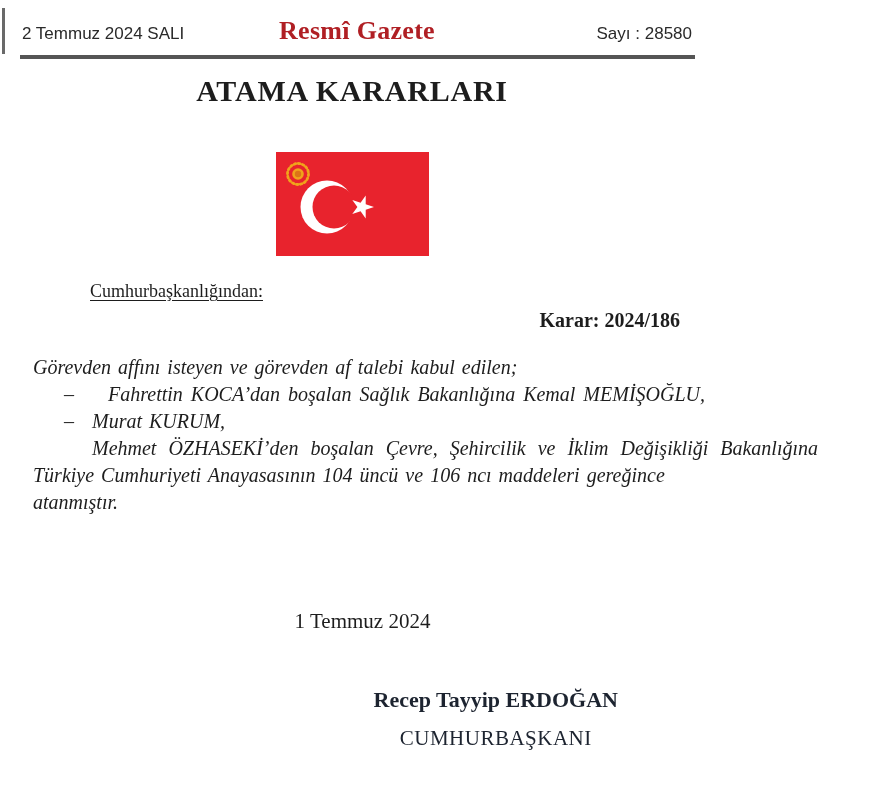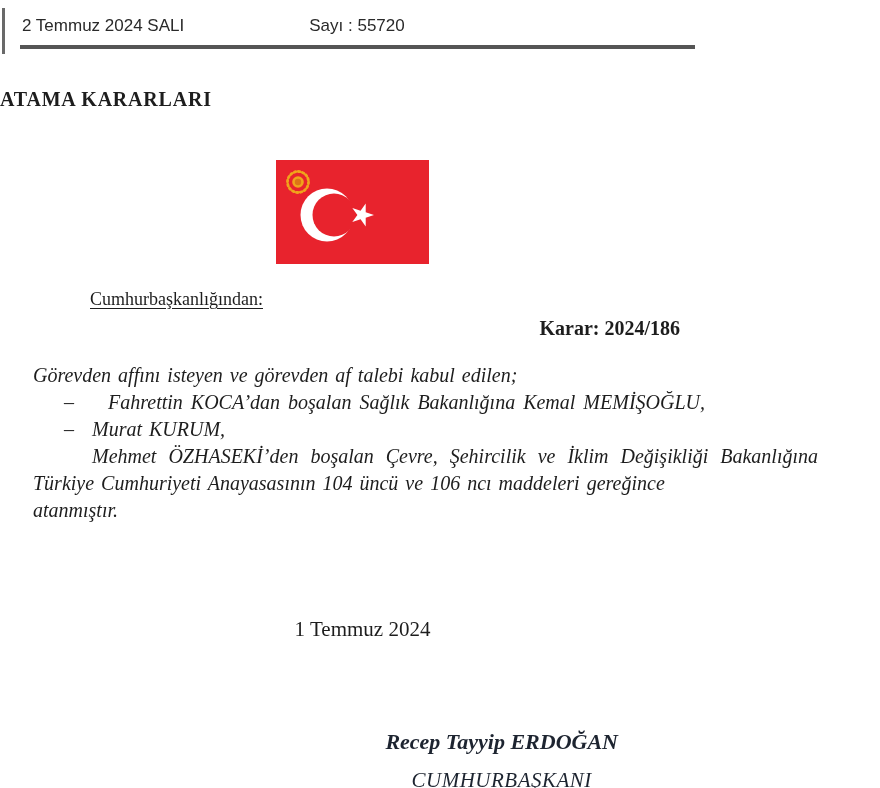--- a/index.html
+++ b/index.html
@@ -39,23 +39,23 @@
     font-family: "Liberation Sans", sans-serif;
     font-size: 17px; color: #2a2a2a; text-align: right;
   }
   .rule {
     height: 4px;
     background: var(--rule_gray, #555555);
     margin: 9px 9px 0 20px;
   }
 
   .section-title {
-    margin: 36px 0 0 0;
-    text-align: left;
-    font-size: 20px; font-weight: bold;
+    margin: 18px 0 0 0;
+    text-align: center;
+    font-size: 30px; font-weight: bold;
     letter-spacing: .8px;
     line-height: 28px;
   }
 
   .flag-wrap { margin-top: 47px; text-align: center; line-height: 0; }
 
   .decree { margin: 0 24px 0 33px; }
   .decree p { margin: 0; }
 
   .authority {
@@ -77,35 +77,36 @@
   .item .spread { word-spacing: 7px; }
   .item0-spread { word-spacing: 3px; margin-left: 16px; }
 
   .decree-date {
     margin-top: 93px !important;
     text-align: center;
     font-size: 21px;
     padding-left: 12px;
   }
 
-  .signature { margin-top: 87px; text-align: right; padding-right: 62px; font-style: italic; }
+  .signature { margin-top: 53px; text-align: right; padding-right: 62px; }
   .sig-inner { display: inline-block; text-align: center; }
   .sig-name { font-size: 22px; font-weight: bold; line-height: 26px; color: #1d2430; }
   .sig-title { margin-top: 13px !important; font-size: 21px; letter-spacing: .5px; color: #1d2430; }
 </style>
 </head>
 <body>
 
 <div class="page">
 
   <div class="edge-mark"></div>
 
   <header class="masthead">
     <span class="m-date">2 Temmuz 2024 SALI</span>
-    <span class="m-issue">Sayı : 55720</span>
+    <span class="m-title">Resmî Gazete</span>
+    <span class="m-issue">Sayı : 28580</span>
   </header>
   <div class="rule"></div>
 
   <h1 class="section-title">ATAMA KARARLARI</h1>
 
   <div class="flag-wrap">
     <svg width="153" height="104" viewBox="0 0 153 104" xmlns="http://www.w3.org/2000/svg">
       <rect width="153" height="104" style="fill:var(--flag_red,#e8232d)"></rect>
       <g>
         <circle cx="22" cy="22" r="10.5" fill="none" style="stroke:var(--emblem_gold,#f0a41b)" stroke-width="2.8" stroke-linecap="round" stroke-dasharray="1.6 2.52"></circle>

